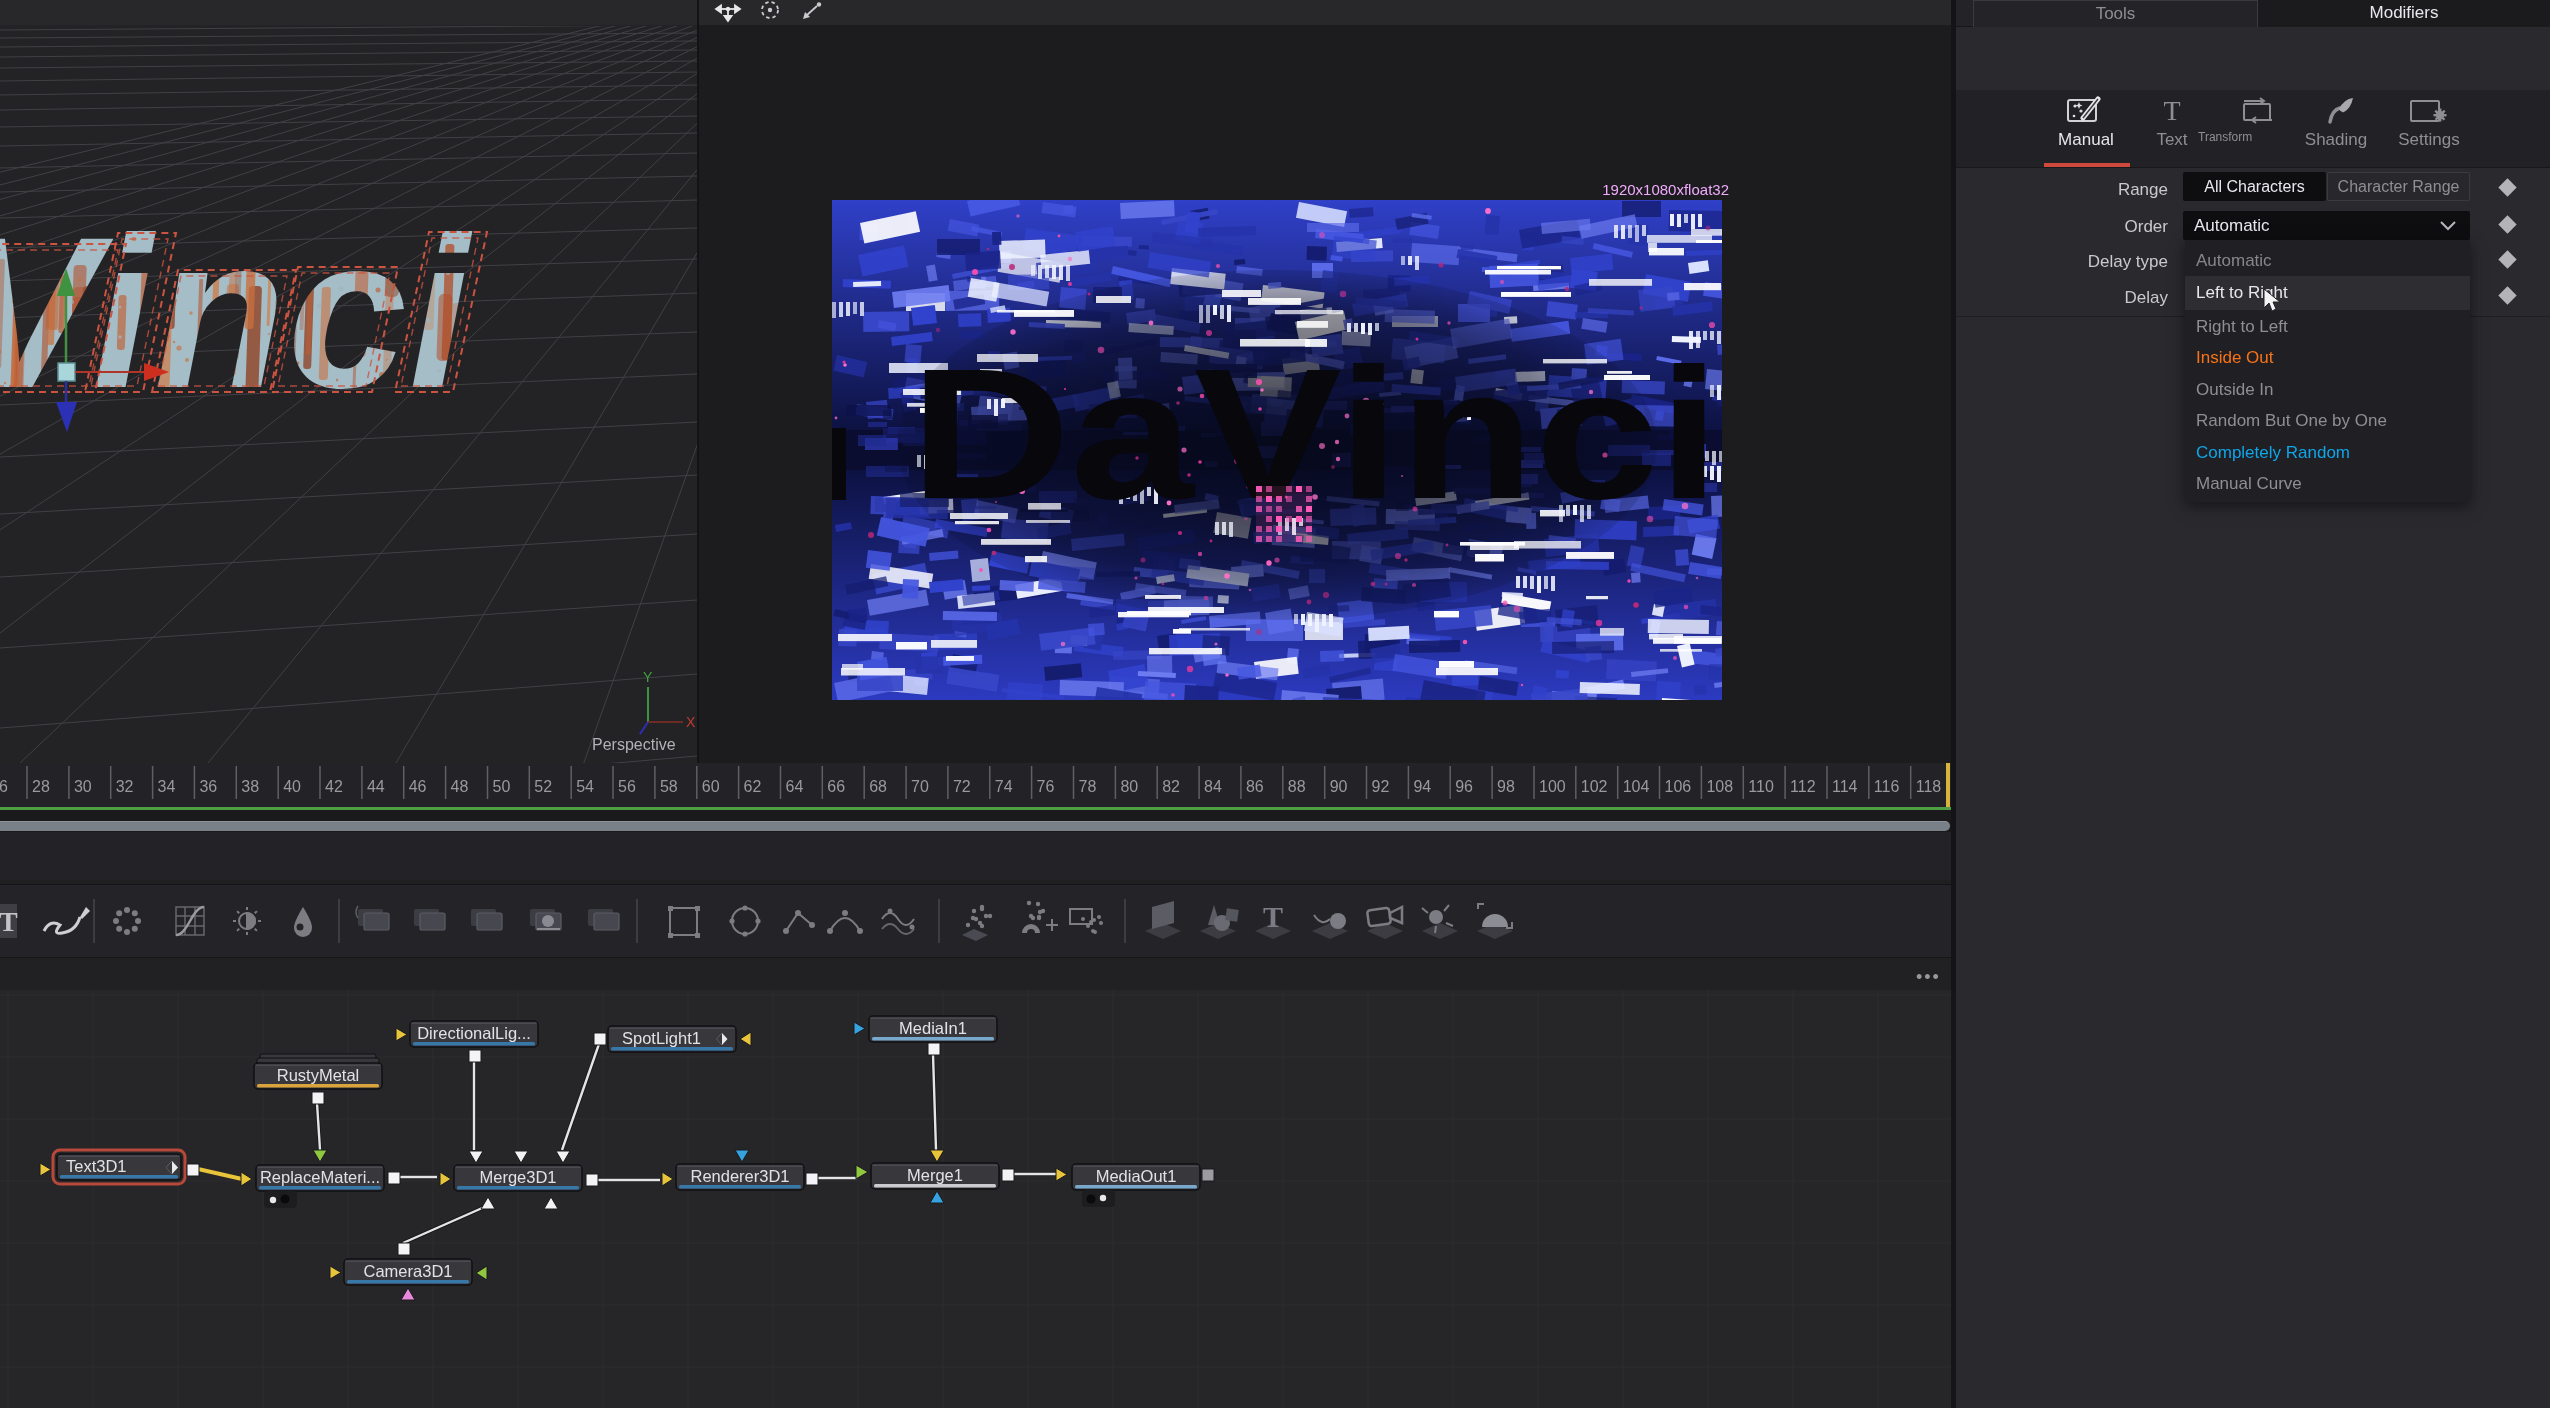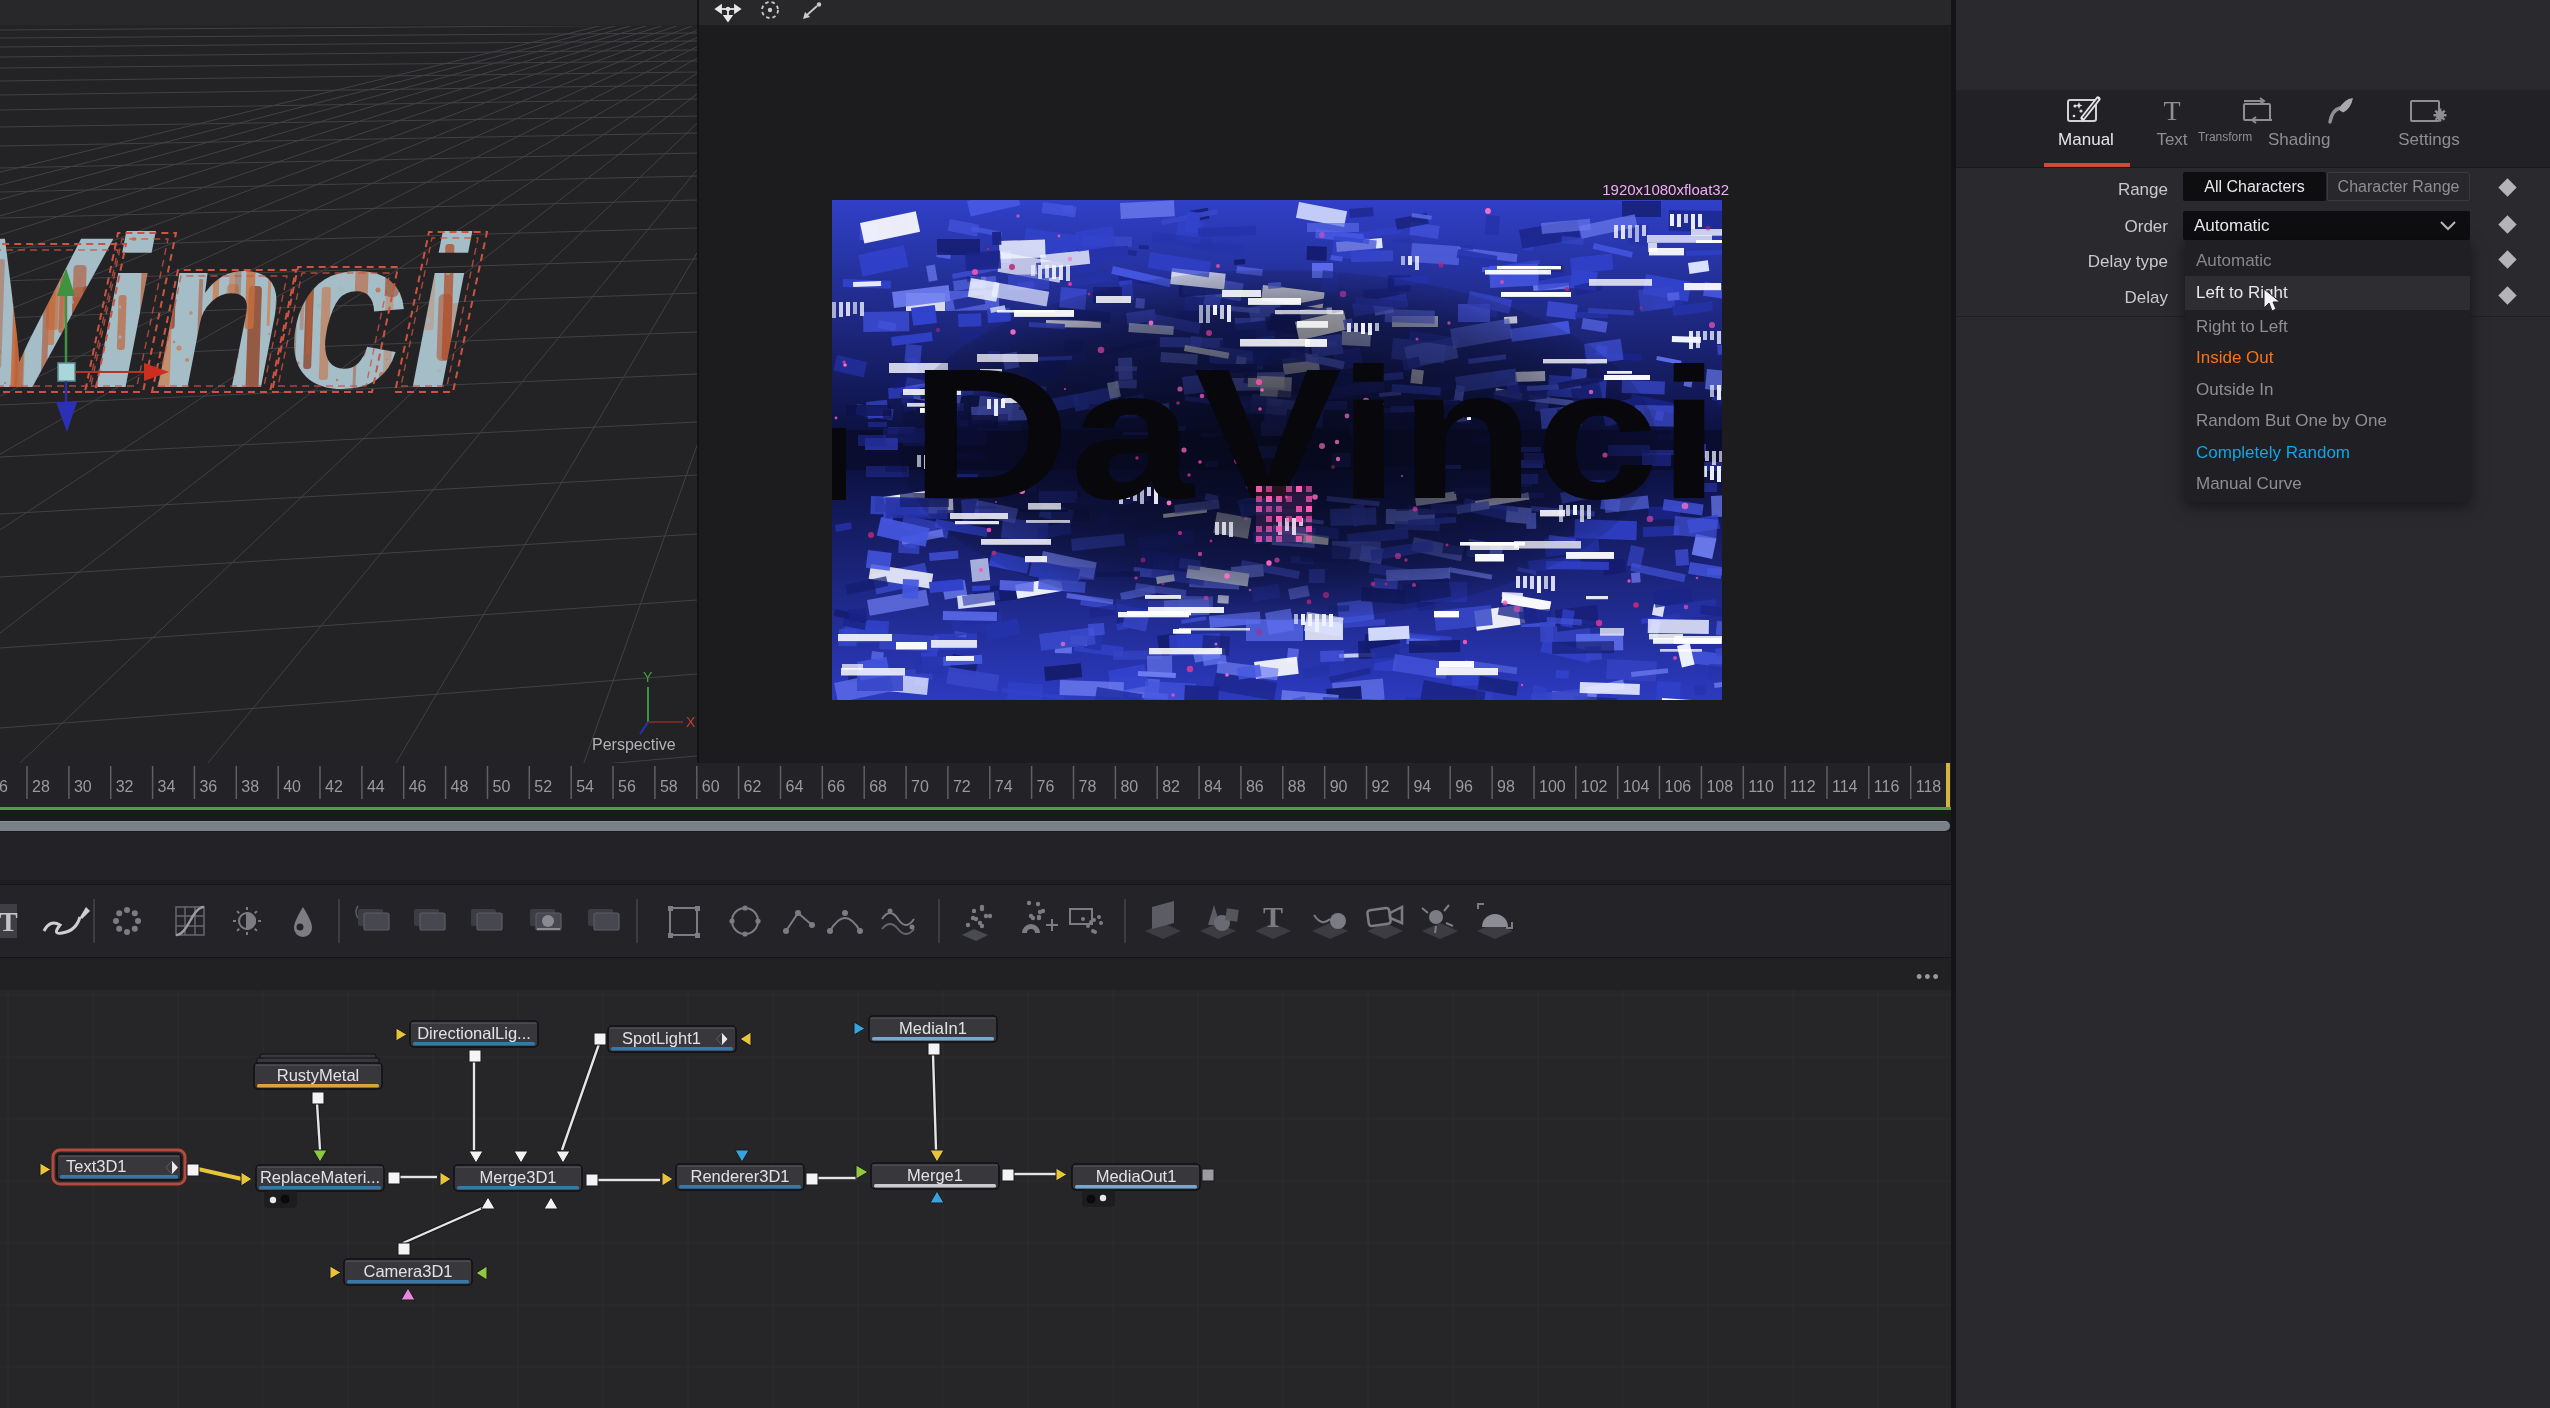--- a/index.html
+++ b/index.html
@@ -1611,20 +1611,24 @@
       <rect x="1073.5" y="175.5" width="125" height="1.5" fill="#4a4a50"></rect>
       <rect x="1075" y="195" width="122" height="3.5" rx="1.5" fill="#78a8cc"></rect>
       <text x="1136.0" y="192" text-anchor="middle" font-family="Liberation Sans, sans-serif" font-size="16.5" fill="#e2e2e6">MediaOut1</text>
       <polygon points="1056,178 1056,191 1067,184.5" fill="#e7c43a" stroke="#1a1a1c" stroke-width="1"></polygon>
       <rect x="1202" y="179" width="12" height="12" fill="#9c9ca0" stroke="#1a1a1c" stroke-width="1"></rect>
       <rect x="1082" y="200" width="33" height="17" rx="4" fill="#1d1d20"></rect>
       <circle cx="1091" cy="209" r="4.5" fill="#0a0a0c"></circle>
       <circle cx="1103" cy="208" r="3.2" fill="#e8e8ea"></circle>
     </svg></div>
 <div class="abs" style="left:1956px;top:0;width:594px;height:1408px;background:#2a2a2e">
+    <div class="abs" style="left:0;top:0;width:594px;height:27px;background:#242428;border-bottom:1px solid #161618">
+      <div class="abs" style="left:17px;top:0;width:285px;height:27px;background:#242428;border:1px solid #3a3a3f;border-bottom:none;color:#8e8e93;font-size:17px;text-align:center;line-height:26px">Tools</div>
+      <div class="abs" style="left:302px;top:0;width:292px;height:27px;background:#1b1b1e;color:#e8e8ec;font-size:17px;text-align:center;line-height:26px">Modifiers</div>
+    </div>
     <div class="abs" style="left:0;top:90px;width:594px;height:78px;background:#222226;border-bottom:1px solid #18181b">
       <div class="abs" style="left:109px;top:6px"><svg width="42" height="30" viewBox="0 0 42 30">
           <g fill="none" stroke="#d2d2d6" stroke-width="2">
             <rect x="3" y="4" width="28" height="21" rx="2"></rect>
             <path d="M 33 3 L 18 22" stroke="#e8e8ec" stroke-width="5" stroke-linecap="round"></path>
             <path d="M 33 3 L 18 22" stroke="#3a3a3e" stroke-width="1.5"></path>
           </g>
           <g fill="#e0e0e4">
             <circle cx="10" cy="10" r="1.6"></circle>
             <circle cx="16" cy="15" r="1.6"></circle>
@@ -1642,21 +1646,21 @@
             <rect x="8" y="8" width="26" height="16" rx="1"></rect>
             <path d="M 8 5 h 18 M 36 24 h -18"></path>
             <path d="M 24 2 l 4 3 l -4 3 M 20 21 l -4 3 l 4 3" fill="none"></path>
           </g>
         </svg></div>
       <div class="abs" style="left:242px;top:40px;width:120px;text-align:left;font-size:12px;color:#8e8e93">Transform</div>
       <div class="abs" style="left:370px;top:6px"><svg width="34" height="30" viewBox="0 0 34 30">
           <path d="M 4 26 q 2 -12 10 -14" fill="none" stroke="#8e8e93" stroke-width="3.5" stroke-linecap="round"></path>
           <path d="M 13 13 q 5 -10 14 -11 q -2 10 -9 14 q -3 1 -5 -3 z" fill="#a8a8ad"></path>
         </svg></div>
-      <div class="abs" style="left:312px;top:40px;width:120px;text-align:left;font-size:17px;color:#8e8e93">Shading</div>
+      <div class="abs" style="left:320px;top:40px;width:120px;text-align:center;font-size:17px;color:#8e8e93">Shading</div>
       <div class="abs" style="left:451px;top:6px"><svg width="44" height="30" viewBox="0 0 44 30">
           <g fill="none" stroke="#8e8e93" stroke-width="2">
             <rect x="4" y="5" width="28" height="20" rx="1"></rect>
           </g>
           <g fill="#8e8e93">
             <circle cx="33" cy="19" r="4"></circle>
             <rect x="32" y="12.5" width="2.4" height="13" transform="rotate(0 33 19)"></rect>
             <rect x="32" y="12.5" width="2.4" height="13" transform="rotate(45 33 19)"></rect>
             <rect x="32" y="12.5" width="2.4" height="13" transform="rotate(90 33 19)"></rect>
             <rect x="32" y="12.5" width="2.4" height="13" transform="rotate(135 33 19)"></rect>

